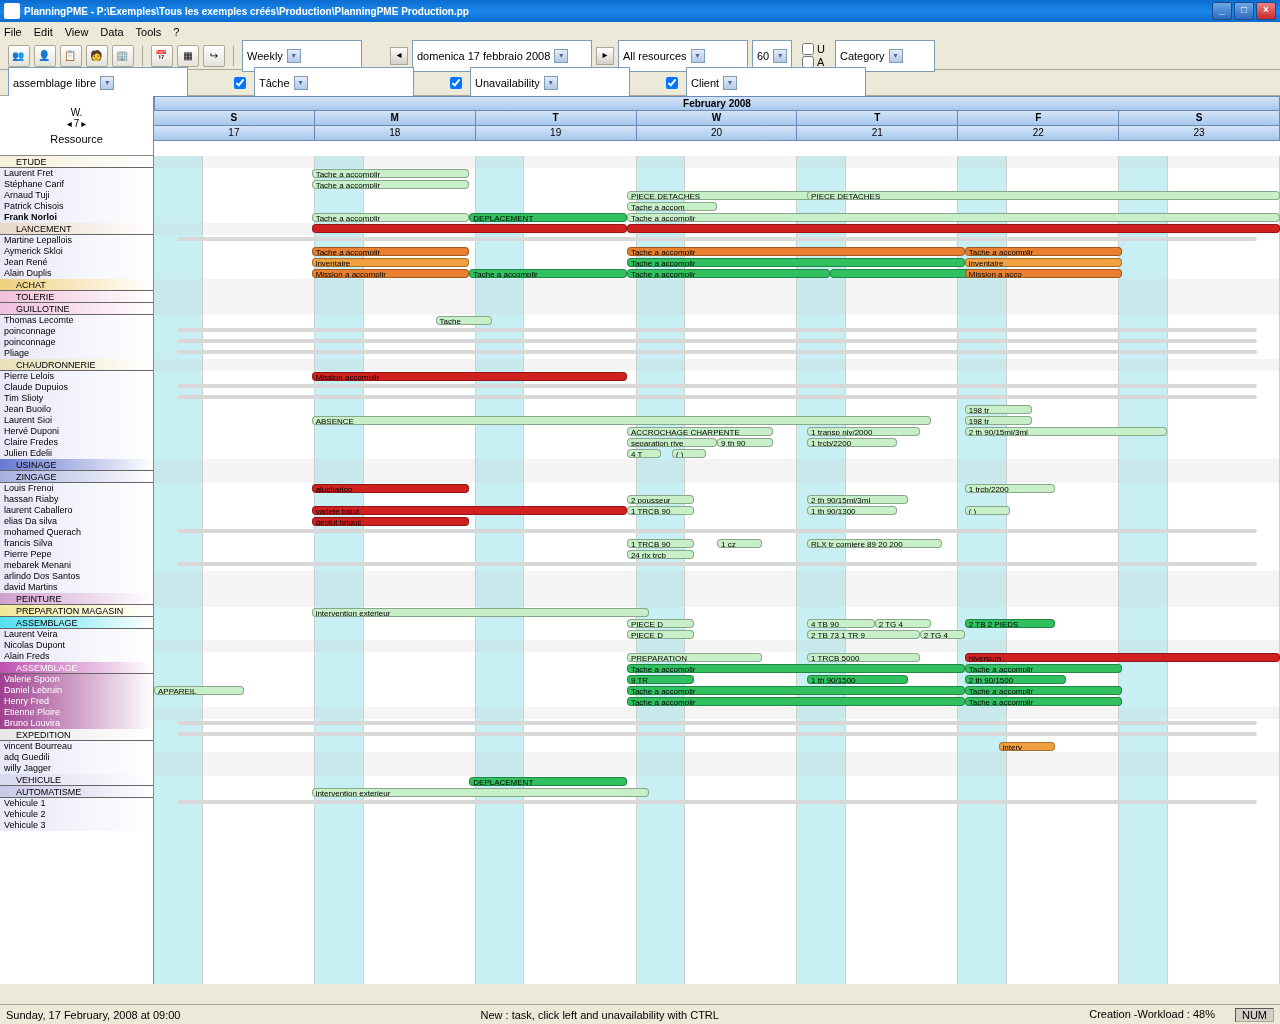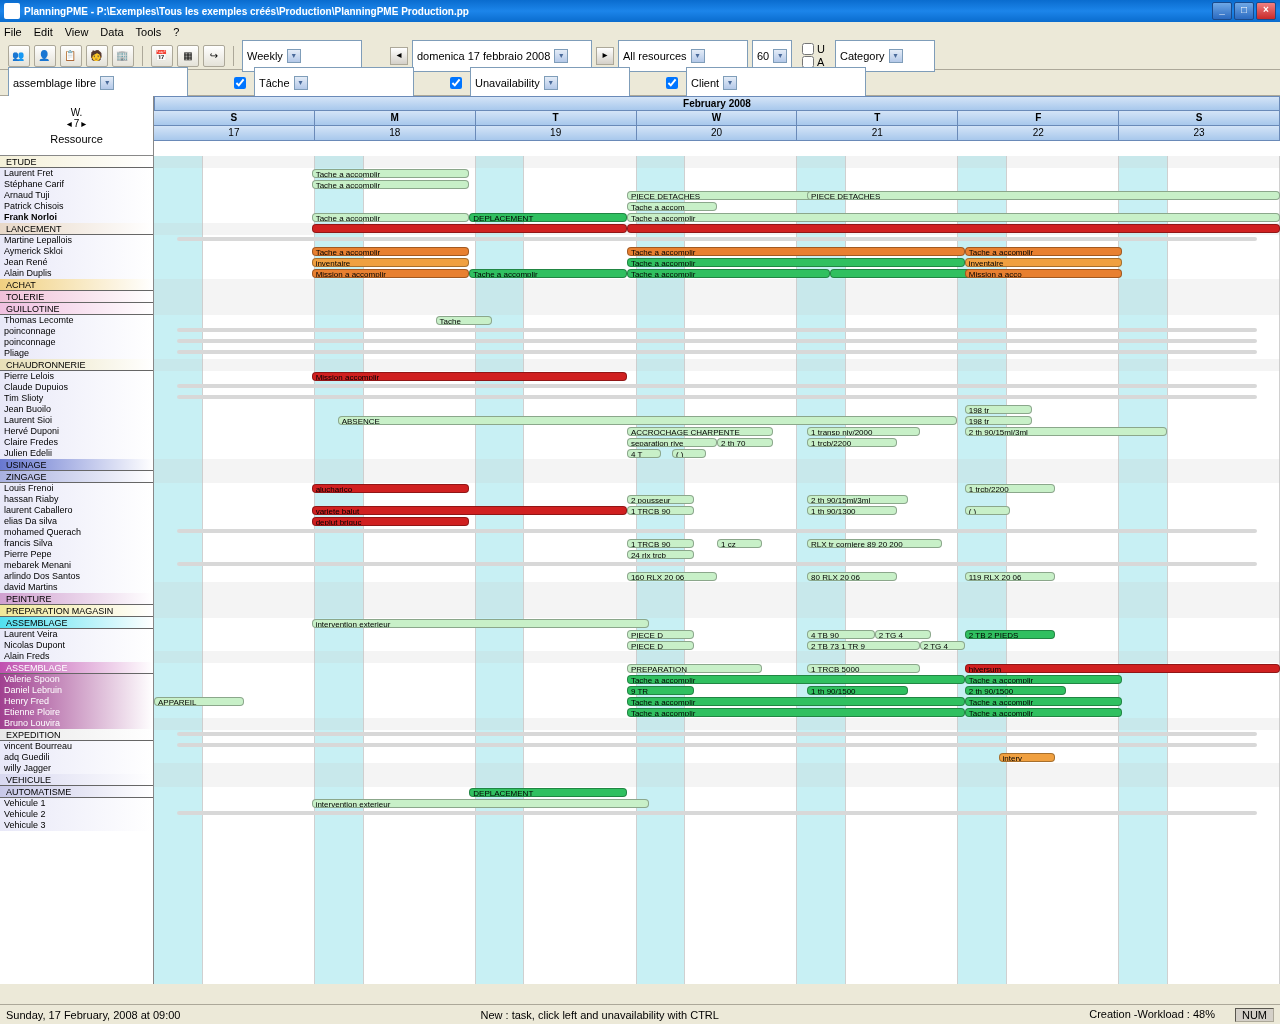--- a/index.html
+++ b/index.html
@@ -21,21 +21,21 @@
 .chk { display: inline-flex; align-items: center; gap: 3px; font-size: 11px; }
 .chk input { width: 12px; height: 12px; }
 .toolbar2 { background: #ece9d8; height: 26px; display: flex; align-items: center; padding: 2px 8px; gap: 8px; border-bottom: 1px solid #aca899; }
 .content { display: flex; height: 888px; background: #fff; }
 .leftcol { width: 154px; flex-shrink: 0; border-right: 1px solid #888; display: flex; flex-direction: column; }
 .weekbox { height: 60px; border-bottom: 1px solid #888; display: flex; align-items: center; justify-content: center; flex-direction: column; background: #fff; }
 .weekbox .wlabel { font-size: 10px; }
 .weekbox .wnav { display: flex; align-items: center; gap: 2px; }
 .weekbox .ress { font-size: 11px; margin-top: 4px; }
 .rsclist { flex: 1; overflow: hidden; }
-.grp { height: 12px; line-height: 12px; padding: 0 6px; font-size: 9px; border-bottom: 1px solid #666; }
+.grp { height: 12px; line-height: 12px; padding: 0 16px; font-size: 9px; border-bottom: 1px solid #666; }
 .rsc { height: 11px; line-height: 11px; padding: 0 4px; font-size: 9px; color: #000; background: linear-gradient(to right,#e8e8f8,#fff); overflow: hidden; }
 .rightcol { flex: 1; display: flex; flex-direction: column; overflow: hidden; }
 .calhdr { height: 60px; flex-shrink: 0; display: flex; flex-direction: column; }
 .calhdr .month { height: 15px; background: linear-gradient(to bottom,#d4e4f7,#a8c8ec); border: 1px solid #6a8ab8; text-align: center; font-size: 10px; font-weight: bold; line-height: 14px; }
 .calhdr .weeks { height: 15px; display: flex; }
 .calhdr .weeks div { flex: 1; border: 1px solid #6a8ab8; border-top: none; background: linear-gradient(to bottom,#d4e4f7,#a8c8ec); text-align: center; font-size: 10px; line-height: 14px; }
 .calhdr .days { height: 15px; display: flex; }
 .calhdr .days div { flex: 1; border-right: 1px solid #6a8ab8; border-bottom: 1px solid #6a8ab8; background: linear-gradient(to bottom,#d4e4f7,#a8c8ec); text-align: center; font-size: 10px; font-weight: bold; line-height: 14px; }
 .calhdr .dates { height: 15px; display: flex; }
 .calhdr .dates div { flex: 1; border-right: 1px solid #6a8ab8; border-bottom: 1px solid #6a8ab8; background: linear-gradient(to bottom,#d4e4f7,#a8c8ec); text-align: center; font-size: 10px; line-height: 14px; }
@@ -344,33 +344,33 @@
           </div>
           <div class="grow">
             <div class="placeholder"></div>
           </div>
           <div class="grow">
             <div class="placeholder" style="z-index: -1;"></div>
             <div class="bar" style="left: 72%; width: 6%; background: rgb(200, 240, 200);">198 tr</div>
           </div>
           <div class="grow">
             <div class="placeholder" style="z-index: -1;"></div>
-            <div class="bar" style="left: 14%; width: 55%; background: rgb(200, 240, 200); margin-left: 26px;">ABSENCE</div>
+            <div class="bar" style="left: 14%; width: 55%; background: rgb(200, 240, 200);">ABSENCE</div>
             <div class="bar" style="left: 72%; width: 6%; background: rgb(200, 240, 200);">198 tr</div>
           </div>
           <div class="grow">
             <div class="placeholder" style="z-index: -1;"></div>
             <div class="bar" style="left: 42%; width: 13%; background: rgb(200, 240, 200);">ACCROCHAGE  CHARPENTE</div>
             <div class="bar" style="left: 58%; width: 10%; background: rgb(200, 240, 200);">1 transp niv/2000</div>
             <div class="bar" style="left: 72%; width: 18%; background: rgb(200, 240, 200);">2 th 90/15ml/3ml</div>
           </div>
           <div class="grow">
             <div class="placeholder" style="z-index: -1;"></div>
             <div class="bar" style="left: 42%; width: 8%; background: rgb(200, 240, 200);">separation rive</div>
-            <div class="bar" style="left: 50%; width: 5%; background: rgb(200, 240, 200);">2 th 70</div>
+            <div class="bar" style="left: 50%; width: 5%; background: rgb(200, 240, 200);">9 th 90</div>
             <div class="bar" style="left: 58%; width: 8%; background: rgb(200, 240, 200);">1 trcb/2200</div>
           </div>
           <div class="grow">
             <div class="placeholder" style="z-index: -1;"></div>
             <div class="bar" style="left: 42%; width: 3%; background: rgb(200, 240, 200);">4 T</div>
             <div class="bar" style="left: 46%; width: 3%; background: rgb(200, 240, 200);">( )</div>
           </div>
           <div class="grow grprow"></div>
           <div class="grow grprow"></div>
           <div class="grow">
@@ -402,26 +402,20 @@
             <div class="bar" style="left: 42%; width: 6%; background: rgb(200, 240, 200);">1 TRCB 90</div>
             <div class="bar" style="left: 50%; width: 4%; background: rgb(200, 240, 200);">1 cz</div>
             <div class="bar" style="left: 58%; width: 12%; background: rgb(200, 240, 200);">RLX tr corniere 89 20 200</div>
           </div>
           <div class="grow">
             <div class="placeholder" style="z-index: -1;"></div>
             <div class="bar" style="left: 42%; width: 6%; background: rgb(200, 240, 200);">24 rlx trcb</div>
           </div>
           <div class="grow">
             <div class="placeholder"></div>
-          </div>
-          <div class="grow">
-            <div class="placeholder" style="z-index: -1;"></div>
-            <div class="bar" style="left: 42%; width: 8%; background: rgb(200, 240, 200);">160 RLX 20 06</div>
-            <div class="bar" style="left: 58%; width: 8%; background: rgb(200, 240, 200);">80 RLX 20 06</div>
-            <div class="bar" style="left: 72%; width: 8%; background: rgb(200, 240, 200);">119 RLX 20 06</div>
           </div>
           <div class="grow grprow"></div>
           <div class="grow grprow"></div>
           <div class="grow grprow"></div>
           <div class="grow">
             <div class="placeholder" style="z-index: -1;"></div>
             <div class="bar" style="left: 14%; width: 30%; background: rgb(200, 240, 200);">intervention exterieur</div>
           </div>
           <div class="grow">
             <div class="placeholder" style="z-index: -1;"></div>

